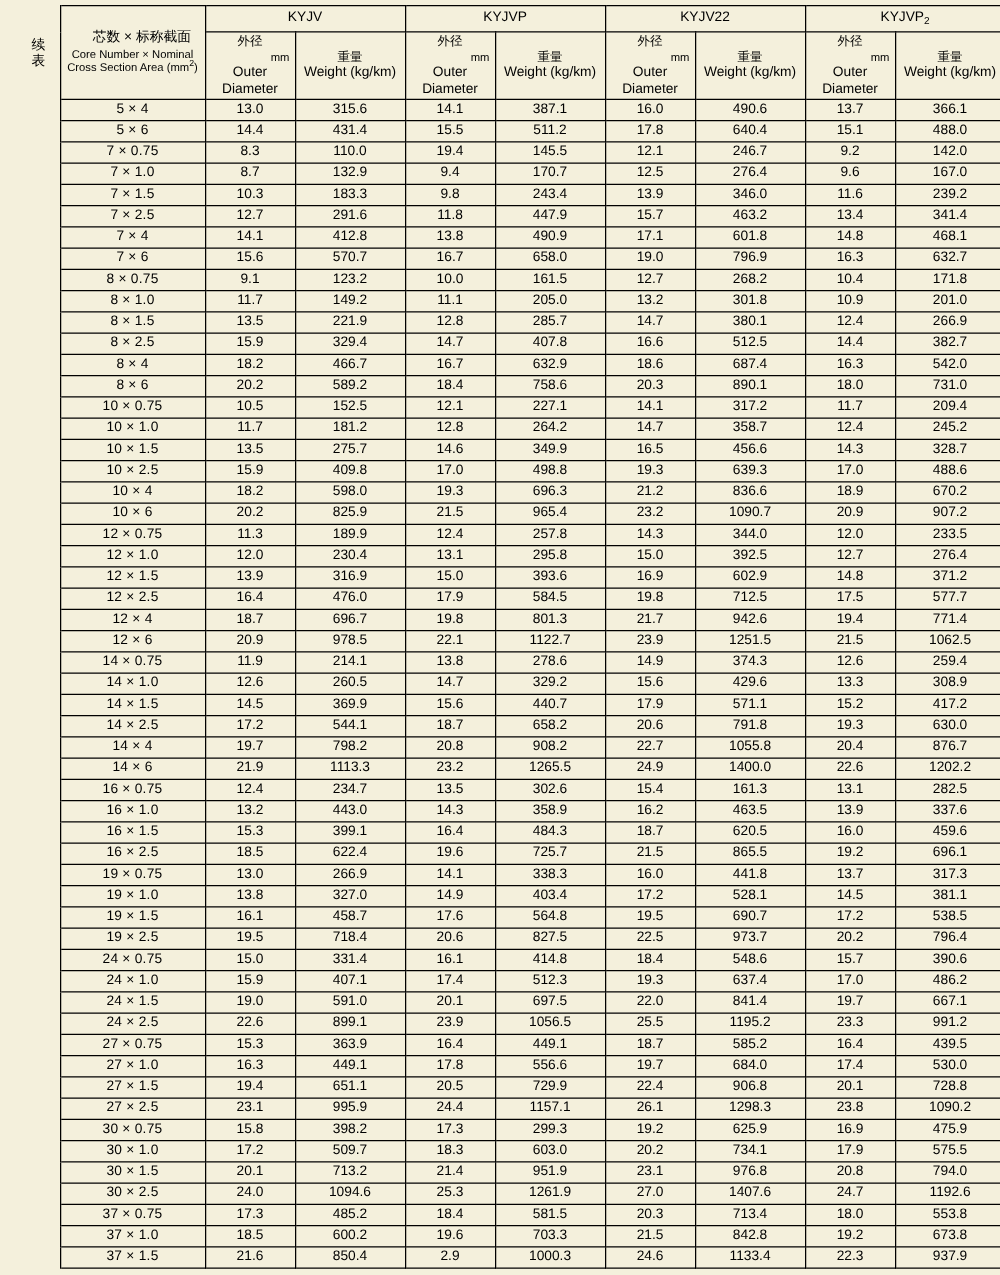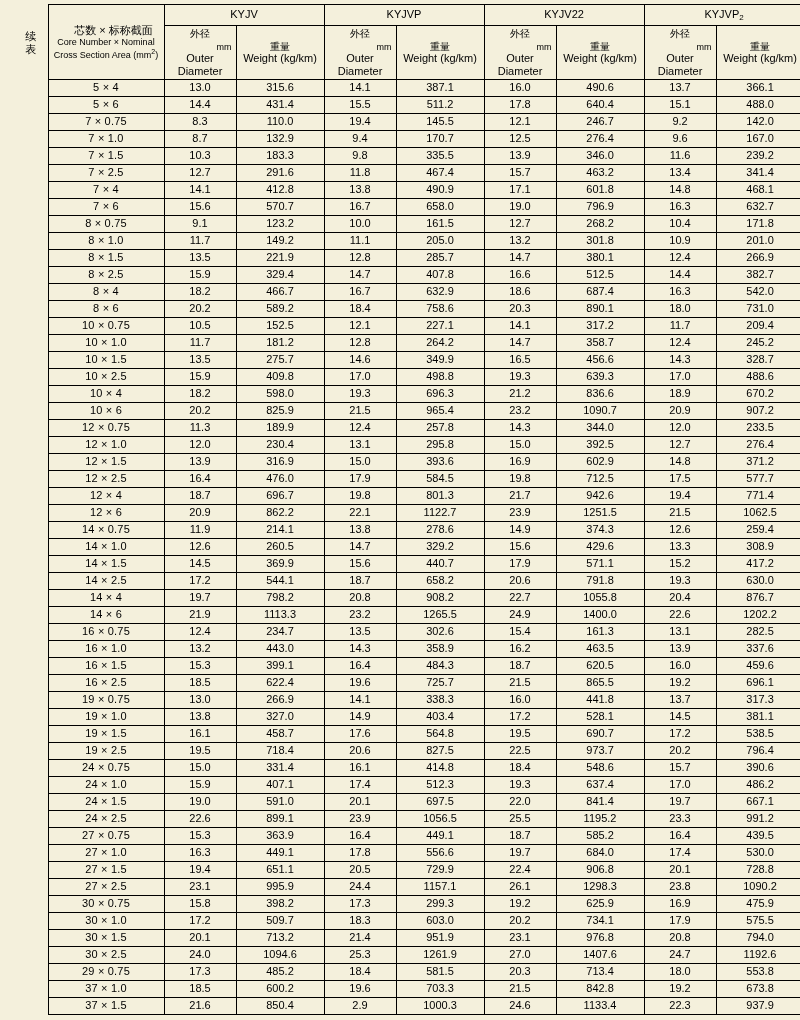--- a/index.html
+++ b/index.html
@@ -203,33 +203,33 @@
           <td class="num">276.4</td>
           <td class="num">9.6</td>
           <td class="num">167.0</td>
         </tr>
         <tr>
           <td class="corner"></td>
           <td class="spec">7 × 1.5</td>
           <td class="num">10.3</td>
           <td class="num">183.3</td>
           <td class="num">9.8</td>
-          <td class="num">335.5</td>
+          <td class="num">243.4</td>
           <td class="num">13.9</td>
           <td class="num">346.0</td>
           <td class="num">11.6</td>
           <td class="num">239.2</td>
         </tr>
         <tr>
           <td class="corner"></td>
           <td class="spec">7 × 2.5</td>
           <td class="num">12.7</td>
           <td class="num">291.6</td>
           <td class="num">11.8</td>
-          <td class="num">467.4</td>
+          <td class="num">447.9</td>
           <td class="num">15.7</td>
           <td class="num">463.2</td>
           <td class="num">13.4</td>
           <td class="num">341.4</td>
         </tr>
         <tr>
           <td class="corner"></td>
           <td class="spec">7 × 4</td>
           <td class="num">14.1</td>
           <td class="num">412.8</td>
@@ -453,21 +453,21 @@
           <td class="num">801.3</td>
           <td class="num">21.7</td>
           <td class="num">942.6</td>
           <td class="num">19.4</td>
           <td class="num">771.4</td>
         </tr>
         <tr>
           <td class="corner"></td>
           <td class="spec">12 × 6</td>
           <td class="num">20.9</td>
-          <td class="num">862.2</td>
+          <td class="num">978.5</td>
           <td class="num">22.1</td>
           <td class="num">1122.7</td>
           <td class="num">23.9</td>
           <td class="num">1251.5</td>
           <td class="num">21.5</td>
           <td class="num">1062.5</td>
         </tr>
         <tr>
           <td class="corner"></td>
           <td class="spec">14 × 0.75</td>
@@ -775,21 +775,21 @@
           <td class="num">1094.6</td>
           <td class="num">25.3</td>
           <td class="num">1261.9</td>
           <td class="num">27.0</td>
           <td class="num">1407.6</td>
           <td class="num">24.7</td>
           <td class="num">1192.6</td>
         </tr>
         <tr>
           <td class="corner"></td>
-          <td class="spec">29 × 0.75</td>
+          <td class="spec">37 × 0.75</td>
           <td class="num">17.3</td>
           <td class="num">485.2</td>
           <td class="num">18.4</td>
           <td class="num">581.5</td>
           <td class="num">20.3</td>
           <td class="num">713.4</td>
           <td class="num">18.0</td>
           <td class="num">553.8</td>
         </tr>
         <tr>

